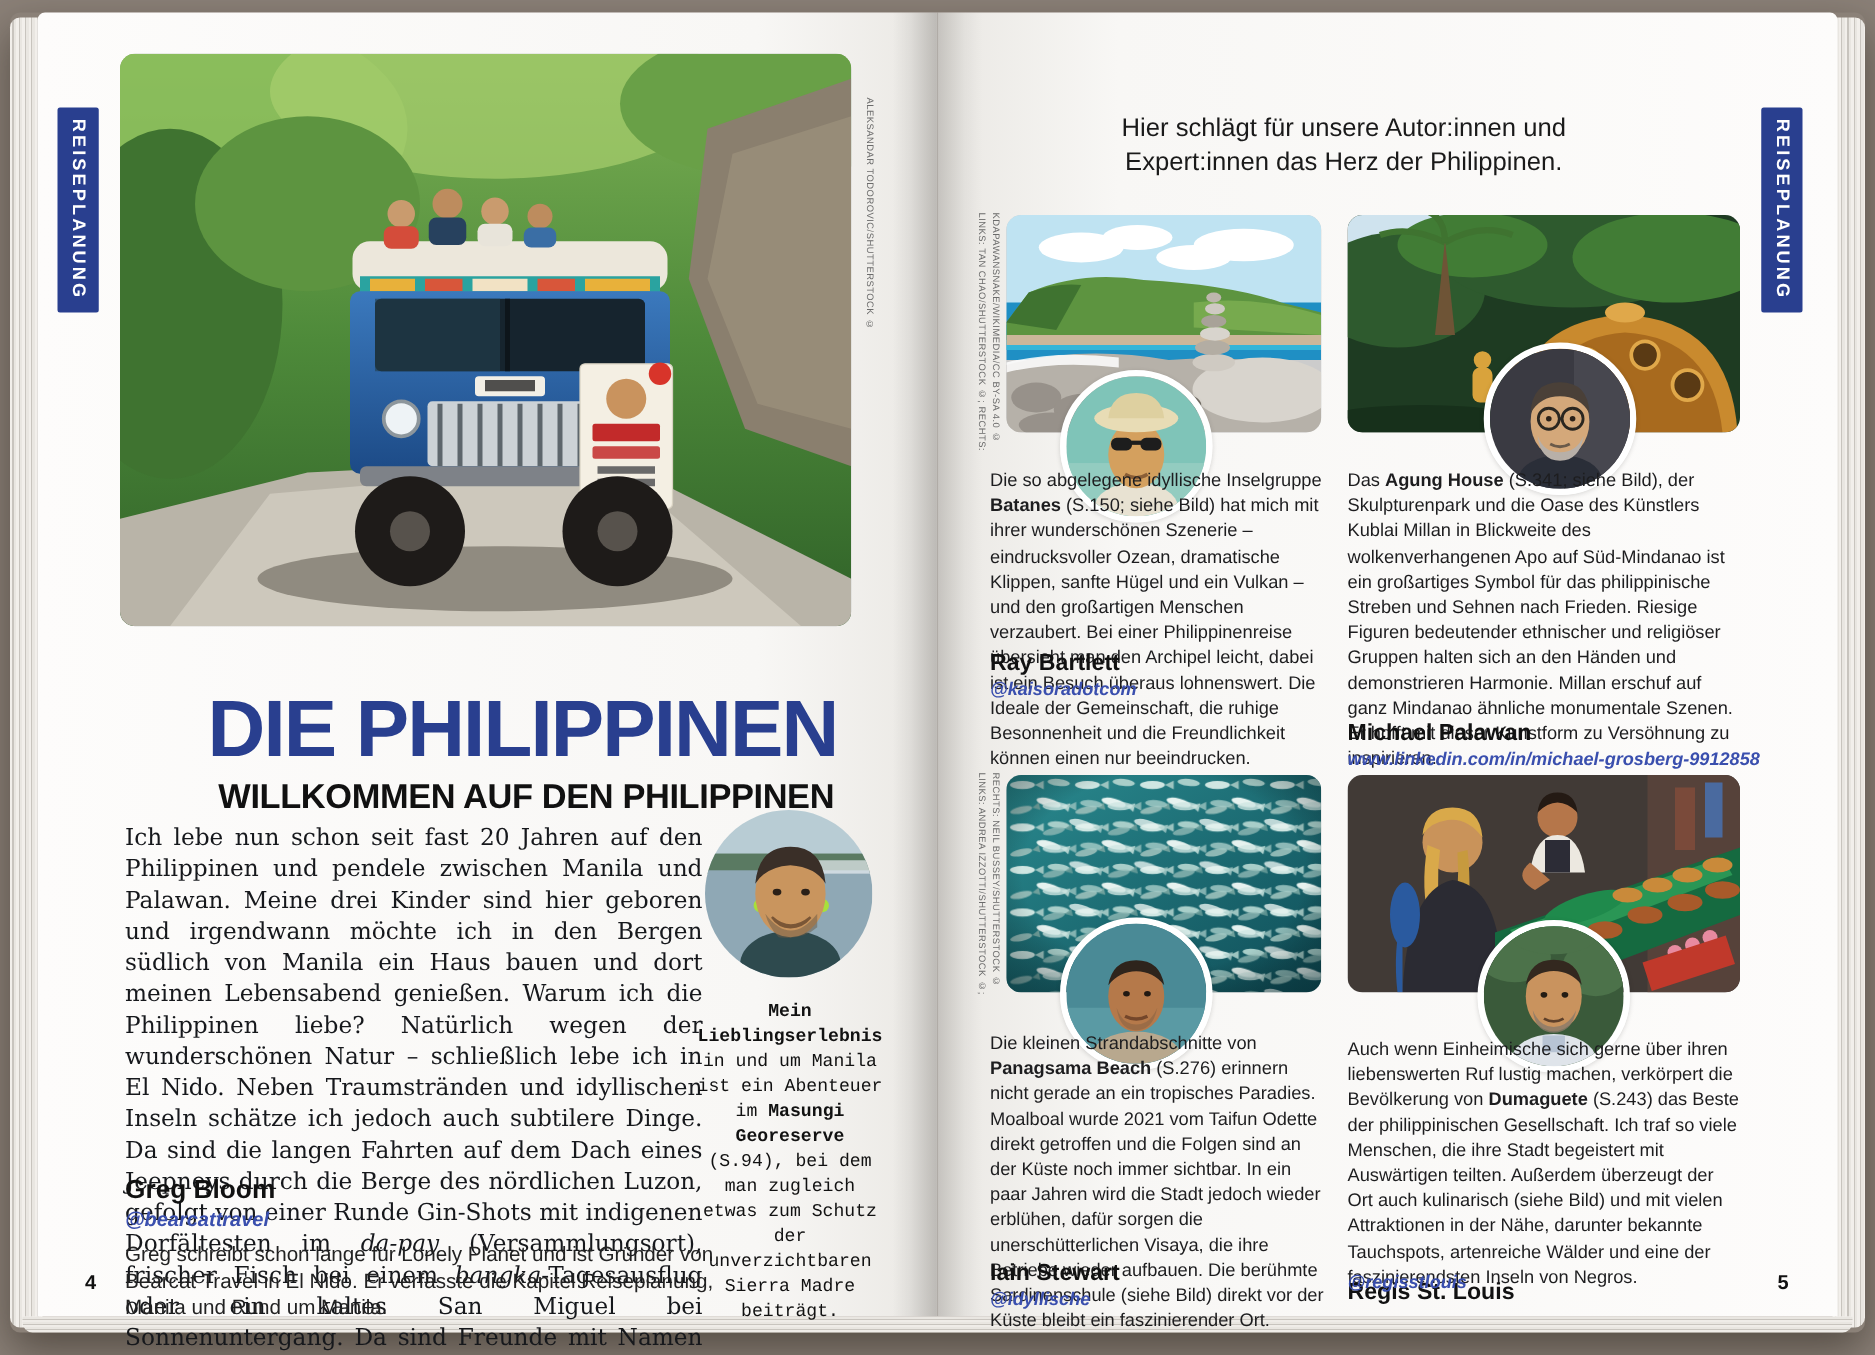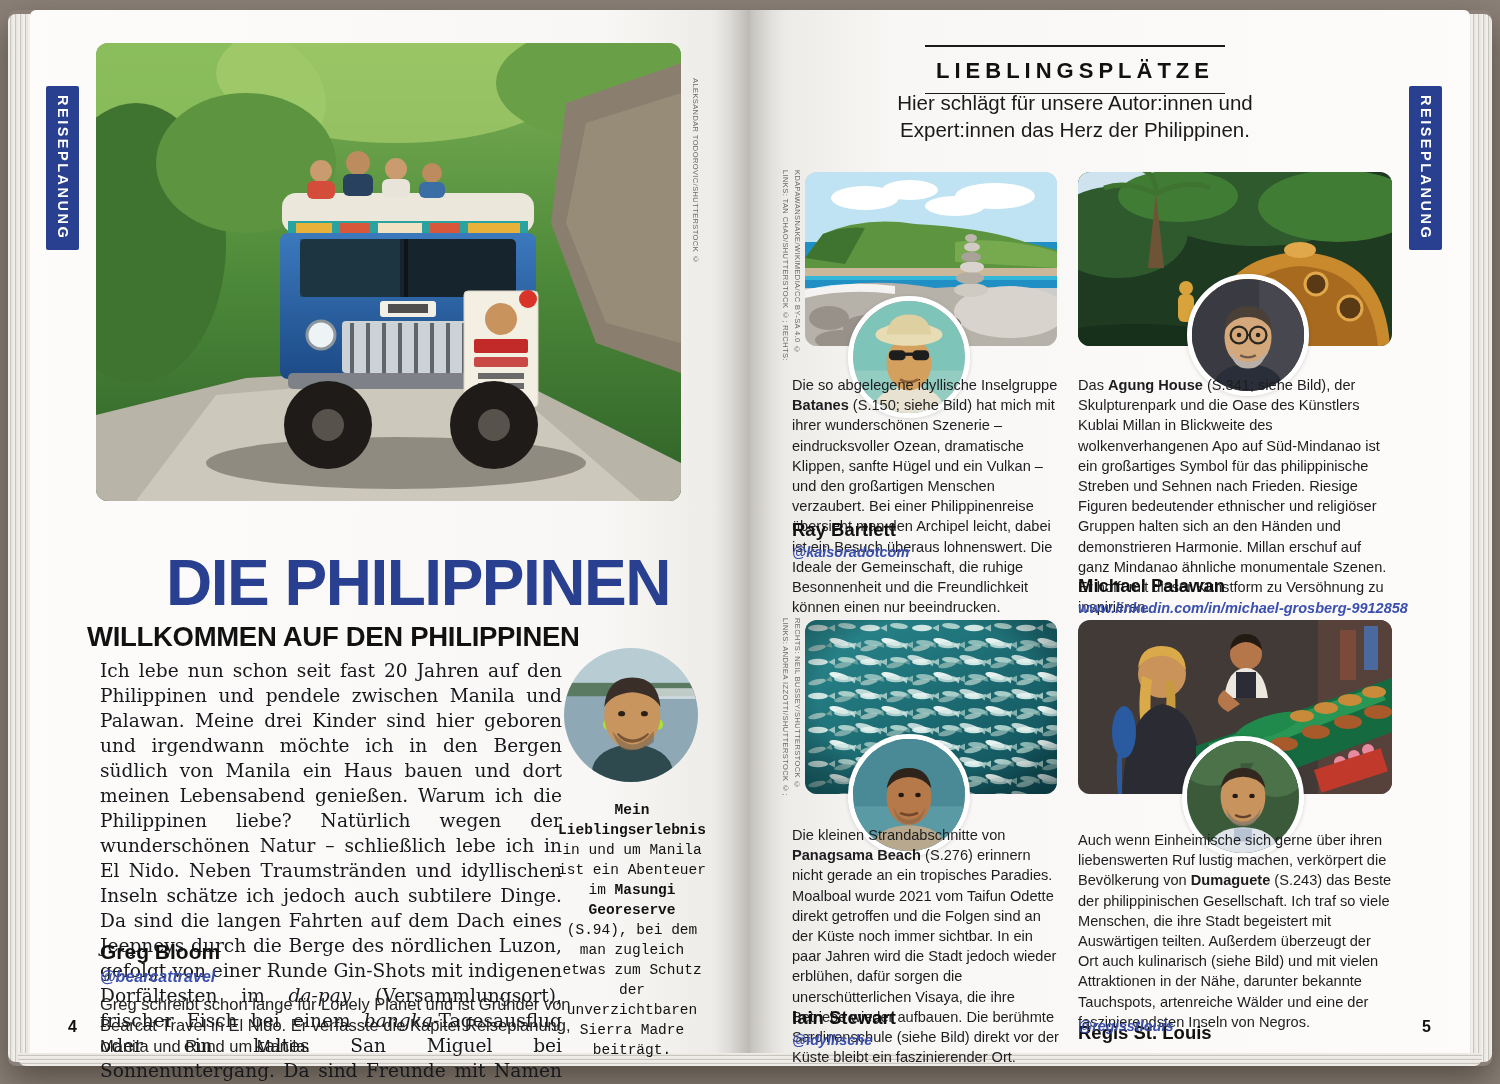--- a/index.html
+++ b/index.html
@@ -139,21 +139,21 @@
               <circle cx="398" cy="382" r="16" fill="#57524c"></circle>
           </g>
         </svg>
       </div>
 
       <div class="abs vcredit" style="left:660px;top:68px;height:300px;">ALEKSANDAR TODOROVIC/SHUTTERSTOCK ©</div>
 
 
       <div class="abs big-title" style="left:68px;top:541px;width:640px;text-align:center;">DIE PHILIPPINEN</div>
 
-      <div class="abs sub-title" style="left:57px;top:611px;width:640px;">WILLKOMMEN AUF DEN PHILIPPINEN</div>
+      <div class="abs sub-title" style="left:71px;top:611px;width:640px;text-align:center;">WILLKOMMEN AUF DEN PHILIPPINEN</div>
 
       <p class="abs serif-intro" style="left:70px;top:648px;width:462px;"><span>Ich lebe nun schon seit fast 20 Jahren auf den Philippinen und pendele zwischen Manila und Palawan. Meine drei Kinder sind hier geboren und irgendwann möchte ich in den Bergen südlich von Manila ein Haus bauen und dort meinen Lebensabend genießen. Warum ich die Philippinen liebe? Natürlich wegen der wunderschönen Natur – schließlich lebe ich in El Nido. Neben Traumstränden und idyllischen Inseln schätze ich jedoch auch subtilere Dinge. Da sind die langen Fahrten auf dem Dach eines Jeepneys durch die Berge des nördlichen Luzon, gefolgt von einer Runde Gin-Shots mit indigenen Dorfältesten im </span><em>da-pay</em><span> (Versammlungsort), frischer Fisch bei einem </span><em>bangka</em><span>-Tagesausflug oder ein kaltes San Miguel bei Sonnenuntergang. Da sind Freunde mit Namen wie Bing und Bong, Ausdrücke wie „</span></p>
 
       <div class="abs avatar" style="left:534px;top:638px;width:134px;height:134px;">
         <svg viewBox="0 0 100 100">
           <rect width="100" height="34" fill="#b8ccd4"></rect>
           <rect y="26" width="100" height="12" fill="#5a7a62"></rect>
           <rect y="36" width="100" height="64" fill="#8fa8b5"></rect>
           <rect x="58" y="30" width="42" height="8" fill="#e8eef2" opacity=".7"></rect>
           <circle cx="33" cy="57" r="4" fill="#a8e03a"></circle>
@@ -173,21 +173,20 @@
       <div class="abs author-handle" style="left:70px;top:958px;">@bearcattravel</div>
       <div class="abs author-bio" style="left:70px;top:984px;width:472px;">Greg schreibt schon lange für Lonely Planet und ist Gründer von Bearcat Travel in El Nido. Er verfasste die Kapitel Reiseplanung, Manila und Rund um Manila.</div>
 
       <div class="abs pagenum" style="left:38px;top:1008px;">4</div>
     </div>
 
     <div class="page page-r">
 
       <div class="abs tab" style="left:659px;top:76px;width:33px;height:164px;">REISEPLANUNG</div>
 
-      <div class="abs lp-header" style="left:175px;top:35px;width:300px;">LIEBLINGSPLÄTZE</div>
 
       <div class="abs lp-sub" style="left:105px;top:80px;width:440px;">Hier schlägt für unsere Autor:innen und Expert:innen das Herz der Philippinen.</div>
 
       <div class="abs vcredit" style="left:30px;top:160px;height:195px;">LINKS: TAN CHAO/SHUTTERSTOCK ©; RECHTS: KDAPAWANSNAKE/WIKIMEDIA/CC BY-SA 4.0 ©</div>
 
       <div class="abs photo" style="left:55px;top:162px;width:252px;height:174px;">
         <svg viewBox="0 0 252 174" preserveAspectRatio="none">
           <rect width="252" height="80" fill="#bfe3f2"></rect>
           <g fill="#ffffff">
             <ellipse cx="60" cy="26" rx="34" ry="12"></ellipse>

